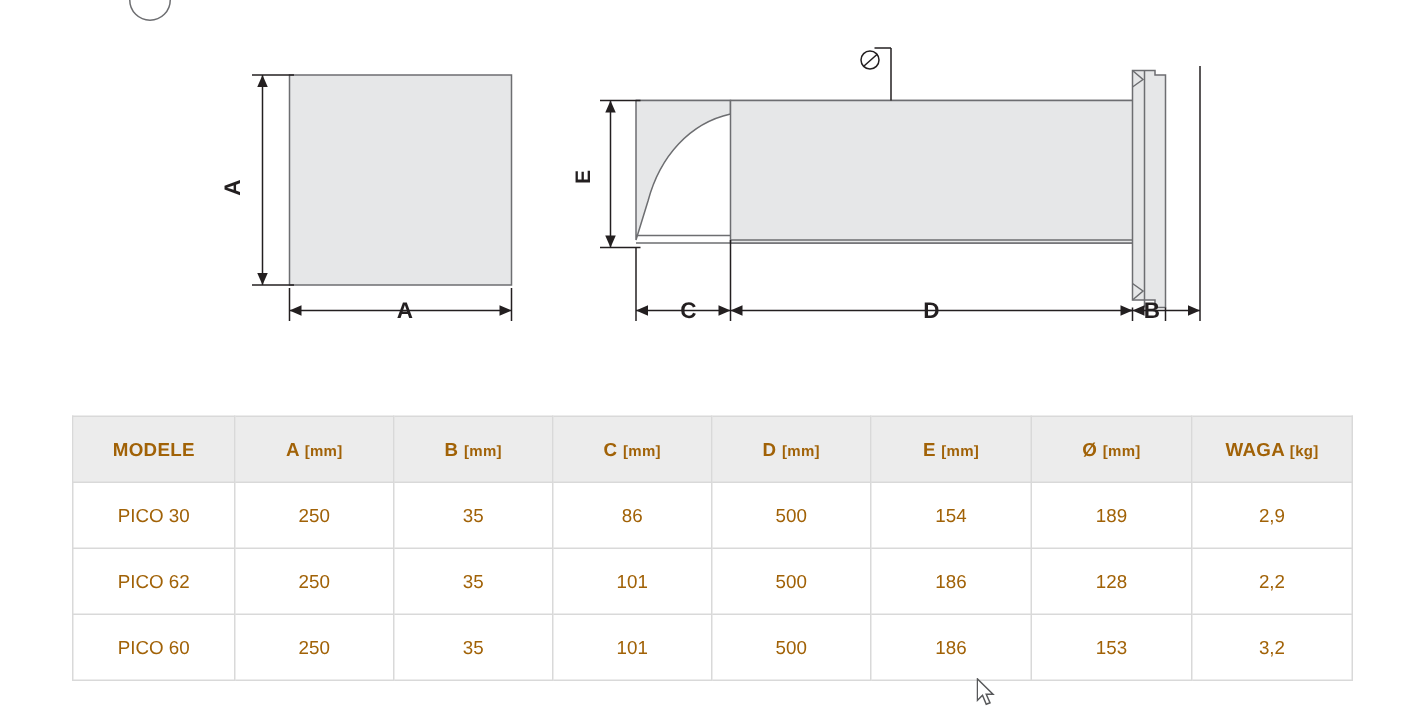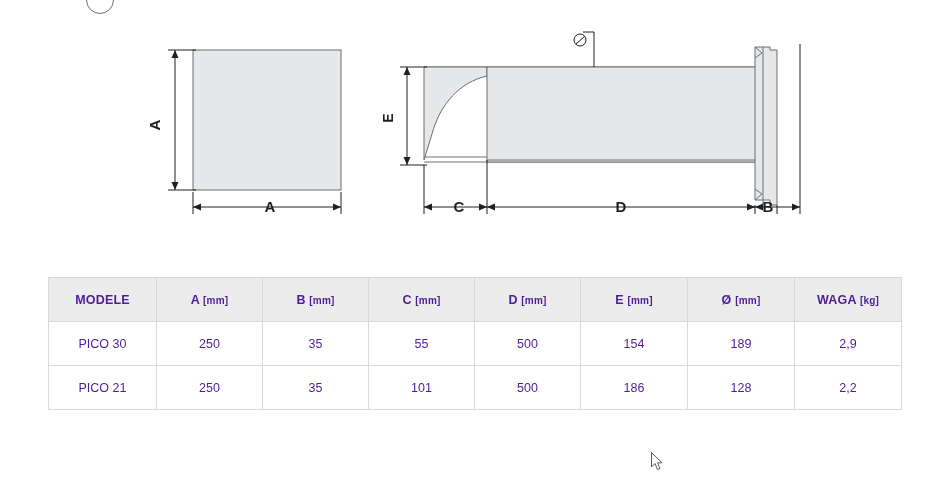--- a/index.html
+++ b/index.html
@@ -48,21 +48,21 @@
     border-collapse: collapse;
     width: 853px;
     table-layout: fixed;
   }
   table.spec th, table.spec td {
     border: 1px solid #d9d9d9;
     height: 41px;
     text-align: center;
     vertical-align: middle;
     font-size: 12.5px;
-    color: #4c1d95;
+    color: #a16207;
   }
   table.spec thead th {
     background: #ececec;
     font-weight: bold;
     font-size: 12.5px;
     letter-spacing: 0.2px;
   }
   table.spec thead th .unit {
     font-weight: bold;
     font-size: 10px;
@@ -198,36 +198,46 @@
         <th><span>E</span> <span class="unit">[mm]</span></th>
         <th><span>Ø</span> <span class="unit">[mm]</span></th>
         <th><span>WAGA</span> <span class="unit">[kg]</span></th>
       </tr>
     </thead>
     <tbody>
       <tr>
         <td>PICO 30</td>
         <td>250</td>
         <td>35</td>
-        <td>55</td>
+        <td>86</td>
         <td>500</td>
         <td>154</td>
         <td>189</td>
         <td>2,9</td>
       </tr>
       <tr>
-        <td>PICO 21</td>
+        <td>PICO 62</td>
         <td>250</td>
         <td>35</td>
         <td>101</td>
         <td>500</td>
         <td>186</td>
         <td>128</td>
         <td>2,2</td>
       </tr>
+      <tr>
+        <td>PICO 60</td>
+        <td>250</td>
+        <td>35</td>
+        <td>101</td>
+        <td>500</td>
+        <td>186</td>
+        <td>153</td>
+        <td>3,2</td>
+      </tr>
     </tbody>
   </table>
 </div>
 
 <div class="cursor">
   <svg width="14" height="20" viewBox="0 0 14 20" xmlns="http://www.w3.org/2000/svg">
     <path d="M0.5,0.5 L0.5,15 L4,11.5 L6.5,17.5 L9,16.5 L6.5,10.8 L11,10.8 Z" fill="#ffffff" stroke="#58595b" stroke-width="1"></path>
   </svg>
 </div>
 

